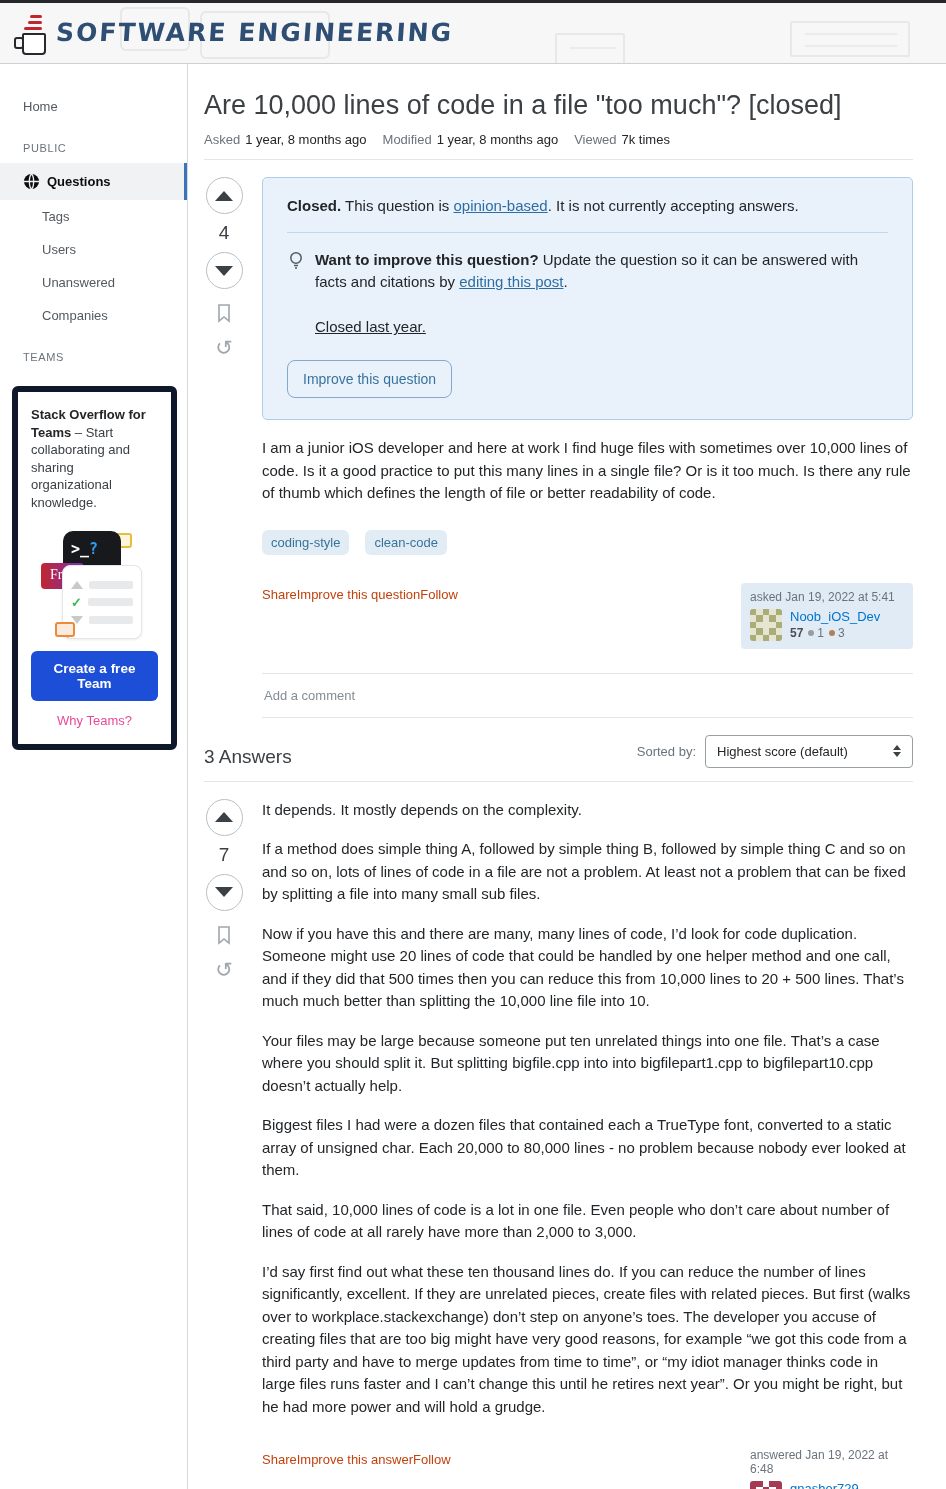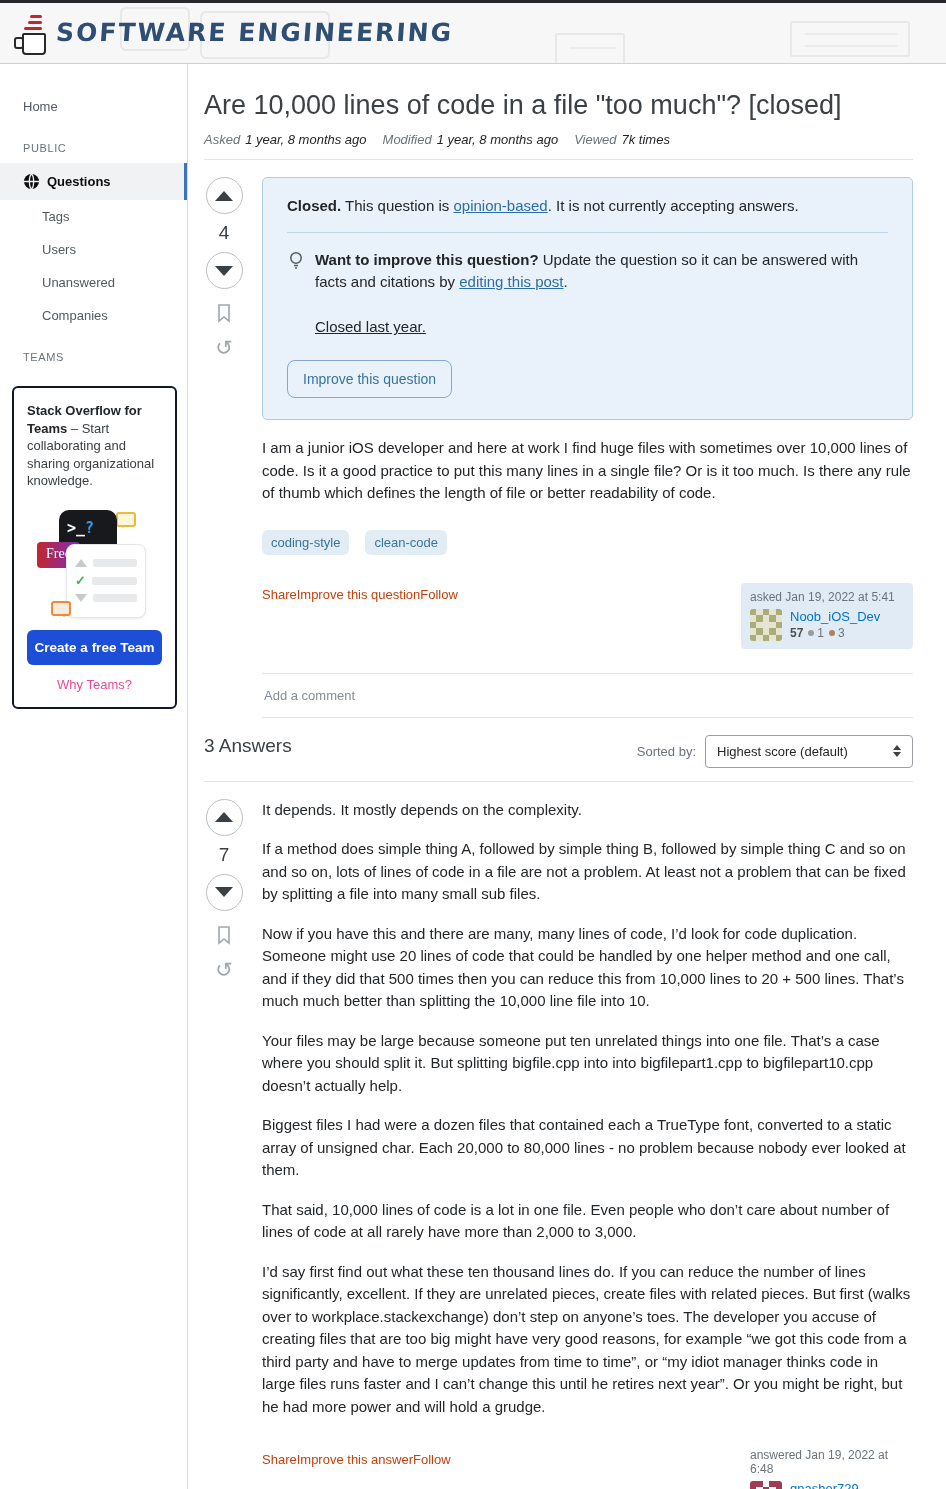--- a/index.html
+++ b/index.html
@@ -44,21 +44,21 @@
   .side-label { font-size:11px; color:#6a737c; letter-spacing:0.6px; padding:19px 4px 9px 23px; }
   .side-item.child { padding-left:42px; }
   .side-item.selected {
     display:flex; align-items:center; gap:7px;
     background:#f1f2f3; color:#0c0d0e; font-weight:bold;
     border-right:3px solid #3b75b9; padding-top:10px; padding-bottom:10px;
   }
   .globe { width:17px; height:17px; flex:0 0 17px; }
 
   .teams-box {
-    margin:14px 10px 0 12px; border:2px solid #0f172a; border-radius:6px;
+    margin:14px 10px 0 12px; border:6px solid #0f172a; border-radius:6px;
     background:#fff; padding:14px 13px 12px; font-size:13px; color:#3b4045; line-height:1.35;
   }
   .teams-blurb b { color:#232629; }
   .illus { position:relative; height:112px; margin:20px 2px 8px; }
   .term {
     position:absolute; left:30px; top:0; width:58px; height:58px; background:#17191c;
     border-radius:10px; color:#fff; font-family:"DejaVu Sans Mono", monospace;
     font-weight:bold; font-size:15px; padding:8px 0 0 8px;
   }
   .term .q { color:#2f9af0; }
@@ -84,21 +84,21 @@
   .bubble.orange { left:22px; bottom:6px; background:#fcebdc; border:2px solid #ec8a3c; }
   .bubble.orange::after { content:""; position:absolute; right:2px; bottom:-6px; border:3px solid transparent; border-top-color:#ec8a3c; }
   .team-btn {
     display:block; width:100%; background:#1d4ed8; color:#fff; border:none; cursor:pointer;
     border-radius:6px; padding:10px 6px; font-size:13.5px; font-weight:bold; font-family:inherit;
   }
   .why-teams { text-align:center; font-size:13px; color:#ec4899; padding:11px 0 2px; cursor:pointer; }
 
   
   .q-title { font-size:27px; font-weight:400; color:#3b4045; line-height:1.3; margin:0 0 9px; cursor:pointer; }
-  .q-meta { display:flex; gap:16px; font-size:13px; padding-bottom:12px; border-bottom:1px solid #e3e6e8;font-style:italic; }
+  .q-meta { display:flex; gap:16px; font-size:13px; padding-bottom:12px; border-bottom:1px solid #e3e6e8; }
   .q-meta .lbl { color:#6a737c; margin-right:5px; }
   .q-meta .val { color:#232629; }
 
   
   .post { display:flex; padding-top:17px; }
   .vote-col { width:40px; flex:0 0 40px; margin-right:18px; display:flex; flex-direction:column; align-items:center; }
   .vote-btn {
     width:37px; height:37px; border-radius:50%; border:1px solid #babfc3; background:#fff;
     display:flex; align-items:center; justify-content:center; cursor:pointer; padding:0;
   }
@@ -149,21 +149,21 @@
   .bdot { width:6px; height:6px; border-radius:50%; display:inline-block; }
   .bdot.gold { background:#f1b600; }
   .bdot.silver { background:#9a9b9e; }
   .bdot.bronze { background:#ab825f; }
   .badge-pair { display:flex; align-items:center; gap:3px; }
 
   .add-comment { font-size:13px; color:#838c95; padding:14px 2px; border-top:1px solid #e3e6e8; margin-top:24px; cursor:pointer; }
   .add-comment.bordered-bottom { border-bottom:1px solid #e3e6e8; }
 
   
-  .answers-header { display:flex; justify-content:space-between; align-items:flex-start; margin-top:17px; padding-bottom:13px; border-bottom:1px solid #e3e6e8; }
+  .answers-header { display:flex; justify-content:space-between; align-items:flex-end; margin-top:17px; padding-bottom:13px; border-bottom:1px solid #e3e6e8; }
   .answers-title { font-size:19px; color:#3b4045; font-weight:400; margin:0; }
   .sort-wrap { display:flex; align-items:center; gap:9px; font-size:13px; color:#6a737c; }
   .sort-select {
     display:flex; align-items:center; justify-content:space-between; gap:12px;
     border:1px solid #9a9fa3; border-radius:4px; background:#fff; cursor:pointer;
     padding:8px 11px; font-size:13px; color:#232629; min-width:208px;
   }
   .sort-arrows { display:flex; flex-direction:column; gap:2px; }
   .sa { width:0; height:0; border-left:4px solid transparent; border-right:4px solid transparent; }
   .sa.up { border-bottom:5px solid #3b4045; }

